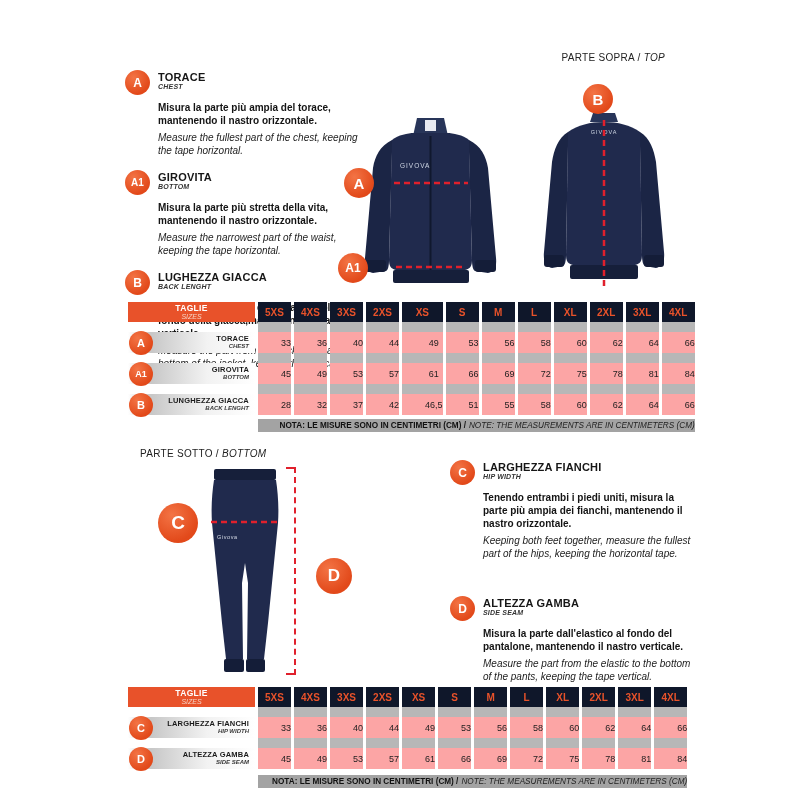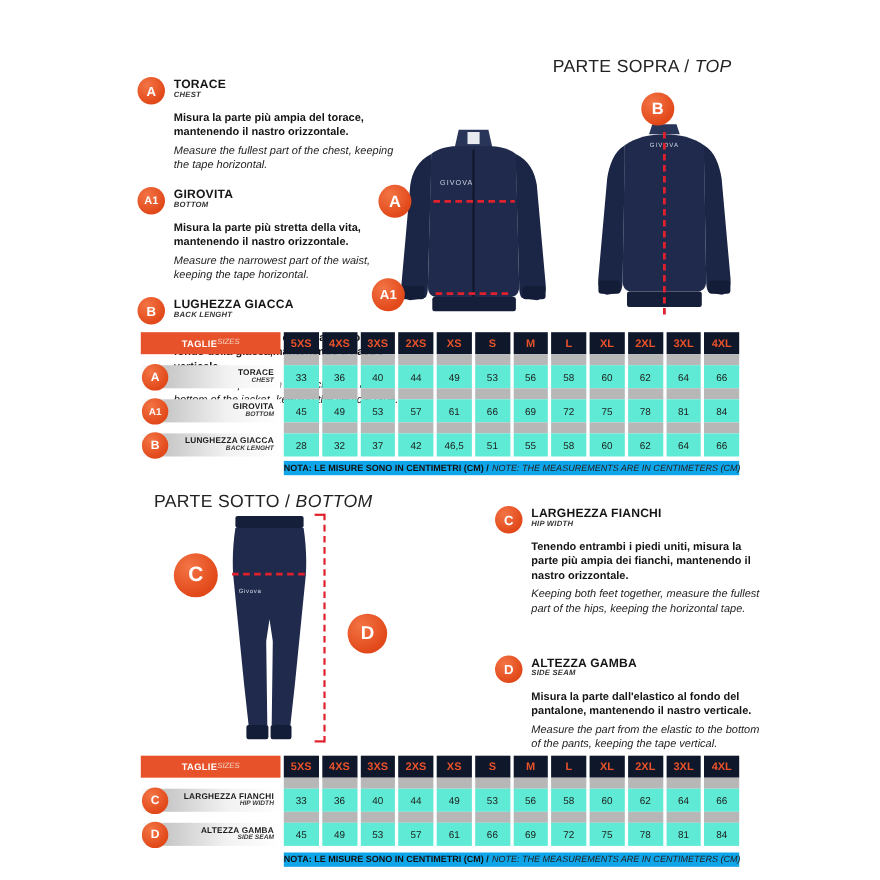--- a/index.html
+++ b/index.html
@@ -6,21 +6,21 @@
   html,body { background:#ffffff; }
   body { font-family:"Liberation Sans", sans-serif; color:#111; }
   .page { position:relative; width:800px; height:800px; background:#fff; overflow:hidden; }
 
   
   .title-block { position:absolute; left:135px; top:8px; }
   .title-it { font-size:22px; font-weight:bold; color:#141414; letter-spacing:.2px; }
   .title-en { font-size:19px; font-style:italic; font-weight:400; color:#1c1c1c; }
 
   
-  .section-label { position:absolute; font-size:16px; color:#222; letter-spacing:.3px; }
+  .section-label { position:absolute; font-size:10px; color:#222; letter-spacing:.3px; }
   .section-label i { font-style:italic; }
   .label-top { top:52px; right:135px; }
   .label-bottom { top:448px; left:140px; }
 
   
   .desc-col { position:absolute; display:flex; flex-direction:column; }
   #desc-top { left:125px; top:70px; width:252px; gap:13px; }
   #desc-bottom { left:450px; top:460px; width:262px; gap:36px; }
   .measure { display:block; }
   .m-head { display:flex; align-items:flex-start; }
@@ -61,38 +61,38 @@
 
   
   .size-table { position:absolute; width:544px; display:grid;
                 grid-template-columns:127px repeat(12, 1fr); column-gap:3px; row-gap:0; }
   #table-top    { left:128px; top:302px; }
   #table-bottom { left:128px; top:687px; }
   .cell { display:flex; align-items:center; justify-content:center; }
   .r-head { height:20px; }
   .r-sp   { height:10px; }
   .r-val  { height:21px; }
-  .th-corner { background:#e8522a; flex-direction:row; line-height:1.05; }
+  .th-corner { background:#e8522a; flex-direction:column; line-height:1.05; }
   .th-it { color:#fff; font-size:8.5px; font-weight:bold; letter-spacing:.3px; }
   .th-en { color:#f6d3c4; font-size:7px; font-style:italic; }
   .th-size { background:#0f172a; color:#e8522a; font-size:10px; font-weight:bold; }
   .sp-fill { background:#b7b7b7; }
   .sp-empty { background:transparent; }
-  .val { background:#5eead4; color:#1d1d1d; font-size:9px; }
+  .val { background:#fca5a5; color:#1d1d1d; font-size:9px;padding-left:23px; }
   .row-label { position:relative; justify-content:flex-end; padding-right:6px;
                background:linear-gradient(90deg,#ffffff 0%,#c7c7c7 18%,#f2f2f2 62%,#ffffff 100%);
                overflow:visible; }
   .row-label .badge { position:absolute; left:1px; top:50%; transform:translateY(-50%);
                       width:24px; height:24px; font-size:11px; }
   .row-label .badge.small-text { font-size:9px; }
   .rl-text { text-align:right; line-height:1.1; }
   .rl-it { font-size:7.5px; font-weight:bold; color:#1a1a1a; letter-spacing:.2px; }
   .rl-en { font-size:6px; font-style:italic; font-weight:bold; color:#3a3a3a; }
-  .note-bar { grid-column:2 / -1; height:13px; background:#0ea5e9; display:flex;
-              align-items:center; justify-content:space-between; gap:3px; white-space:nowrap; }
+  .note-bar { grid-column:2 / -1; height:13px; background:#a3a3a3; display:flex;
+              align-items:center; justify-content:flex-end; gap:3px; white-space:nowrap; }
   .note-bar.gap-top { margin-top:4px; }
   .note-bar.gap-top-lg { margin-top:6px; }
   .note-bold { font-size:8.2px; font-weight:bold; color:#111; }
   .note-italic { font-size:8.2px; font-style:italic; color:#222; }
 </style>
 </head>
 <body>
 
 <div class="page">
 

